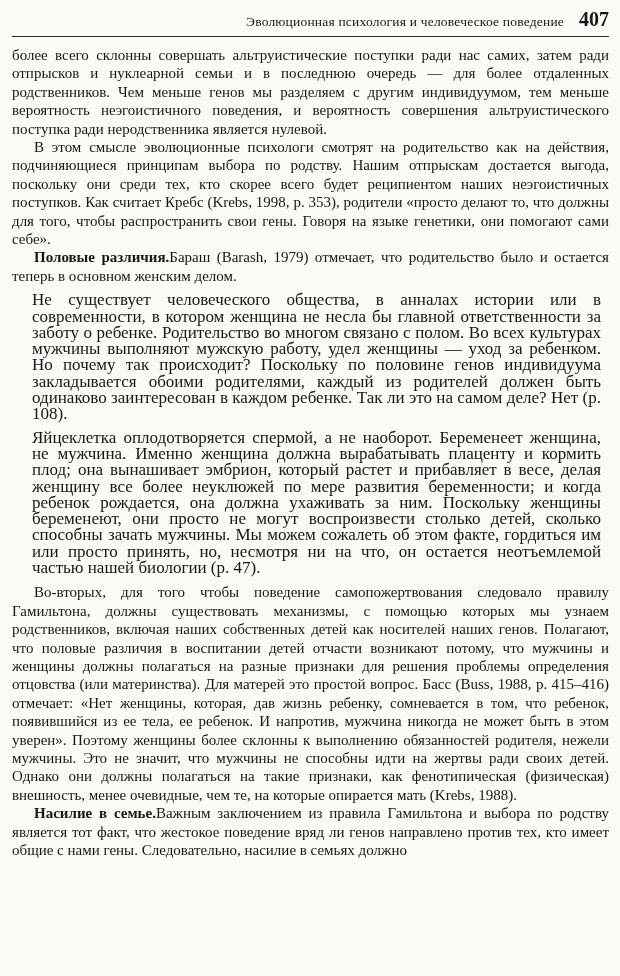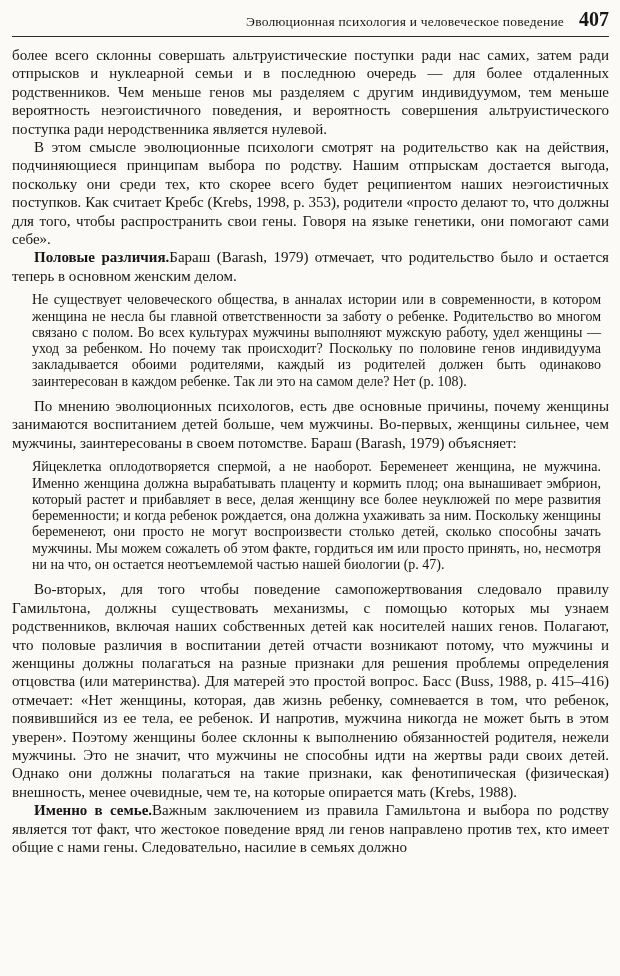--- a/index.html
+++ b/index.html
@@ -43,21 +43,21 @@
   }
 
   .body-text p { margin: 0; }
   p.indent { text-indent: 22px; }
 
   .runin {
     font-weight: bold;
   }
 
   .blockquote {
-    font-size: 14px;
+    font-size: 17px;
     line-height: 16.3px;
     margin: 7px 8px 7px 20px;
     text-align: justify;
   }
 </style>
 </head>
 <body>
 
 <div class="page">
 
@@ -71,25 +71,24 @@
     <p>более всего склонны совершать альтруистические поступки ради нас самих, затем ради отпрысков и нуклеарной семьи и в последнюю очередь — для более отдаленных родственников. Чем меньше генов мы разделяем с другим индивидуумом, тем меньше вероятность неэгоистичного поведения, и вероятность совершения альтруистического поступка ради неродственника является нулевой.</p>
 
     <p class="indent">В этом смысле эволюционные психологи смотрят на родительство как на действия, подчиняющиеся принципам выбора по родству. Нашим отпрыскам достается выгода, поскольку они среди тех, кто скорее всего будет реципиентом наших неэгоистичных поступков. Как считает Кребс (Krebs, 1998, p. 353), родители «просто делают то, что должны для того, чтобы распространить свои гены. Говоря на языке генетики, они помогают сами себе».</p>
 
     <p class="indent">
       <span class="runin">Половые различия.</span><span>Бараш (Barash, 1979) отмечает, что родительство было и остается теперь в основном женским делом.</span>
     </p>
 
     <div class="blockquote">Не существует человеческого общества, в анналах истории или в современности, в котором женщина не несла бы главной ответственности за заботу о ребенке. Родительство во многом связано с полом. Во всех культурах мужчины выполняют мужскую работу, удел женщины — уход за ребенком. Но почему так происходит? Поскольку по половине генов индивидуума закладывается обоими родителями, каждый из родителей должен быть одинаково заинтересован в каждом ребенке. Так ли это на самом деле? Нет (p. 108).</div>
 
-    <p class="indent">По мнению эволюционных психологов, есть две основные причины, почему женщины занимаются воспитанием детей больше, чем мужчины. Во-первых, женщины сильнее, чем мужчины, заинтересованы в своем потомстве. Бараш (Barash, 1979) объясняет:</p>
 
     <div class="blockquote">Яйцеклетка оплодотворяется спермой, а не наоборот. Беременеет женщина, не мужчина. Именно женщина должна вырабатывать плаценту и кормить плод; она вынашивает эмбрион, который растет и прибавляет в весе, делая женщину все более неуклюжей по мере развития беременности; и когда ребенок рождается, она должна ухаживать за ним. Поскольку женщины беременеют, они просто не могут воспроизвести столько детей, сколько способны зачать мужчины. Мы можем сожалеть об этом факте, гордиться им или просто принять, но, несмотря ни на что, он остается неотъемлемой частью нашей биологии (p. 47).</div>
 
     <p class="indent">Во-вторых, для того чтобы поведение самопожертвования следовало правилу Гамильтона, должны существовать механизмы, с помощью которых мы узнаем родственников, включая наших собственных детей как носителей наших генов. Полагают, что половые различия в воспитании детей отчасти возникают потому, что мужчины и женщины должны полагаться на разные признаки для решения проблемы определения отцовства (или материнства). Для матерей это простой вопрос. Басс (Buss, 1988, p. 415–416) отмечает: «Нет женщины, которая, дав жизнь ребенку, сомневается в том, что ребенок, появившийся из ее тела, ее ребенок. И напротив, мужчина никогда не может быть в этом уверен». Поэтому женщины более склонны к выполнению обязанностей родителя, нежели мужчины. Это не значит, что мужчины не способны идти на жертвы ради своих детей. Однако они должны полагаться на такие признаки, как фенотипическая (физическая) внешность, менее очевидные, чем те, на которые опирается мать (Krebs, 1988).</p>
 
     <p class="indent">
-      <span class="runin">Именно в семье.</span><span>Важным заключением из правила Гамильтона и выбора по родству является тот факт, что жестокое поведение вряд ли генов направлено против тех, кто имеет общие с нами гены. Следовательно, насилие в семьях должно</span>
+      <span class="runin">Насилие в семье.</span><span>Важным заключением из правила Гамильтона и выбора по родству является тот факт, что жестокое поведение вряд ли генов направлено против тех, кто имеет общие с нами гены. Следовательно, насилие в семьях должно</span>
     </p>
 
   </div>
 
 </div>
 
 </body></html>

